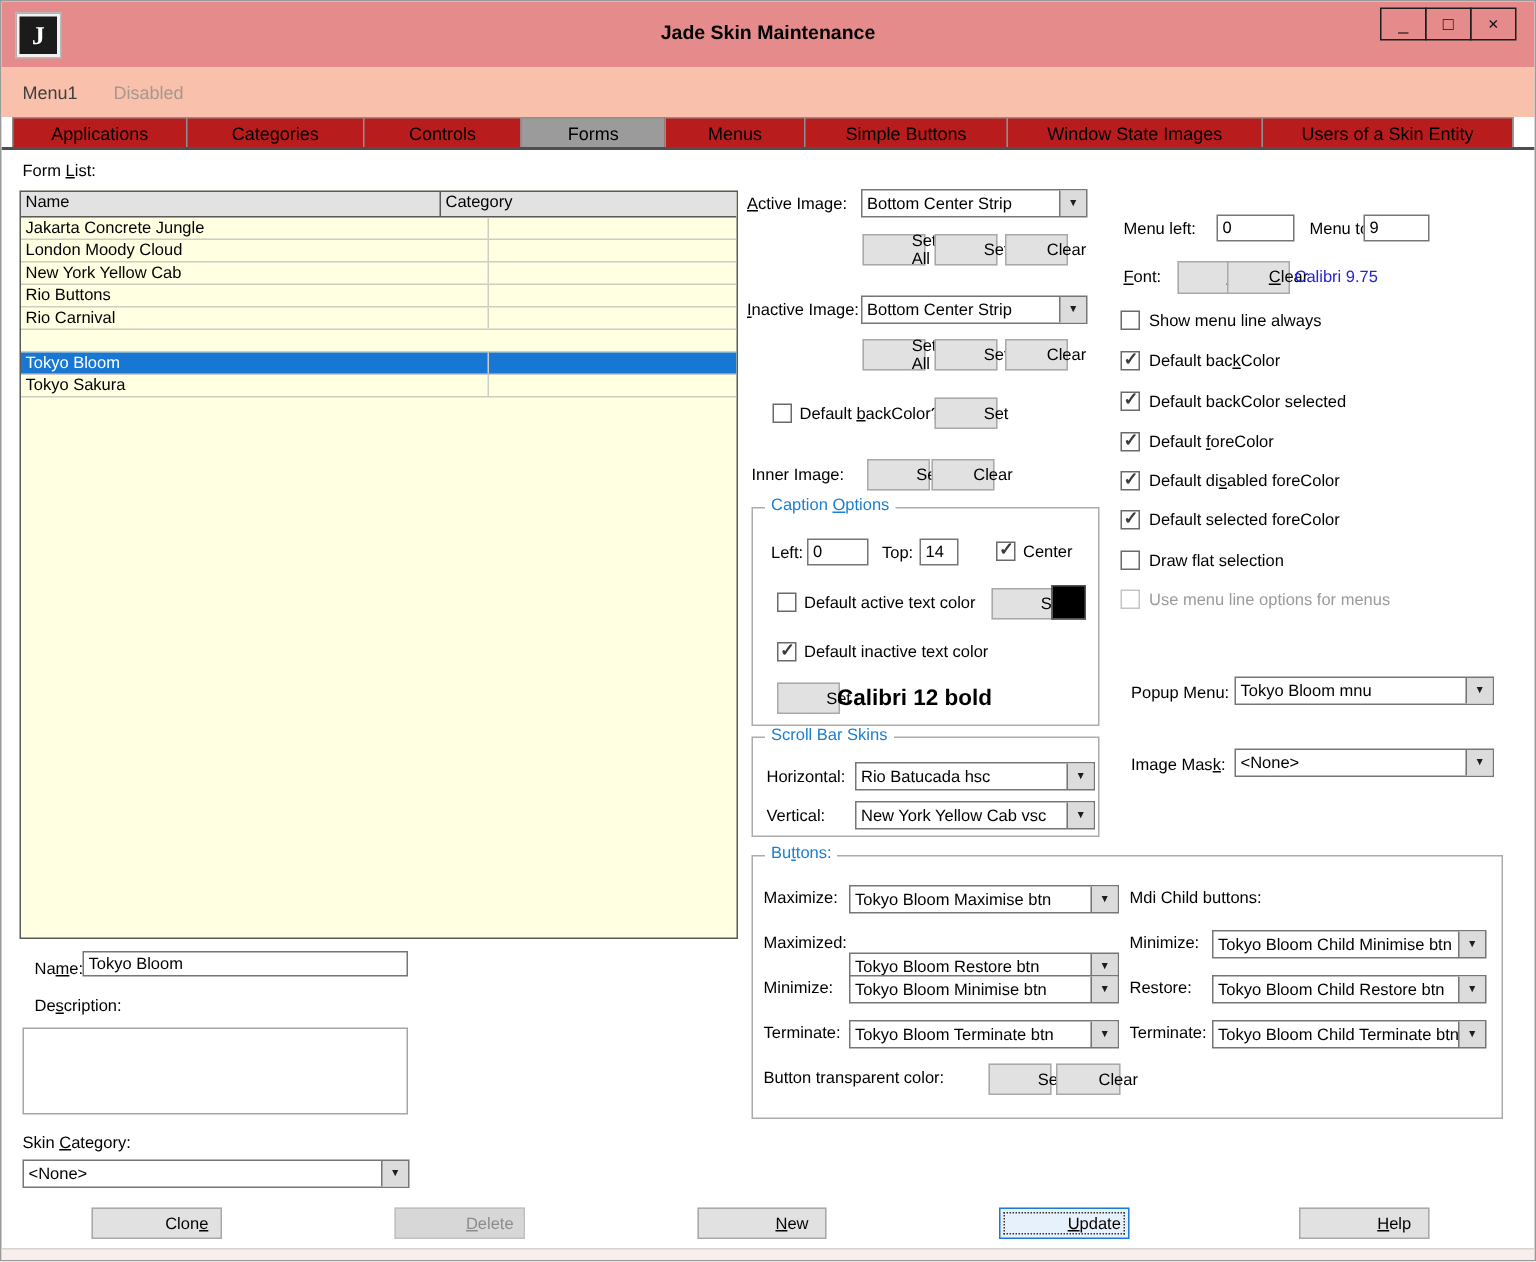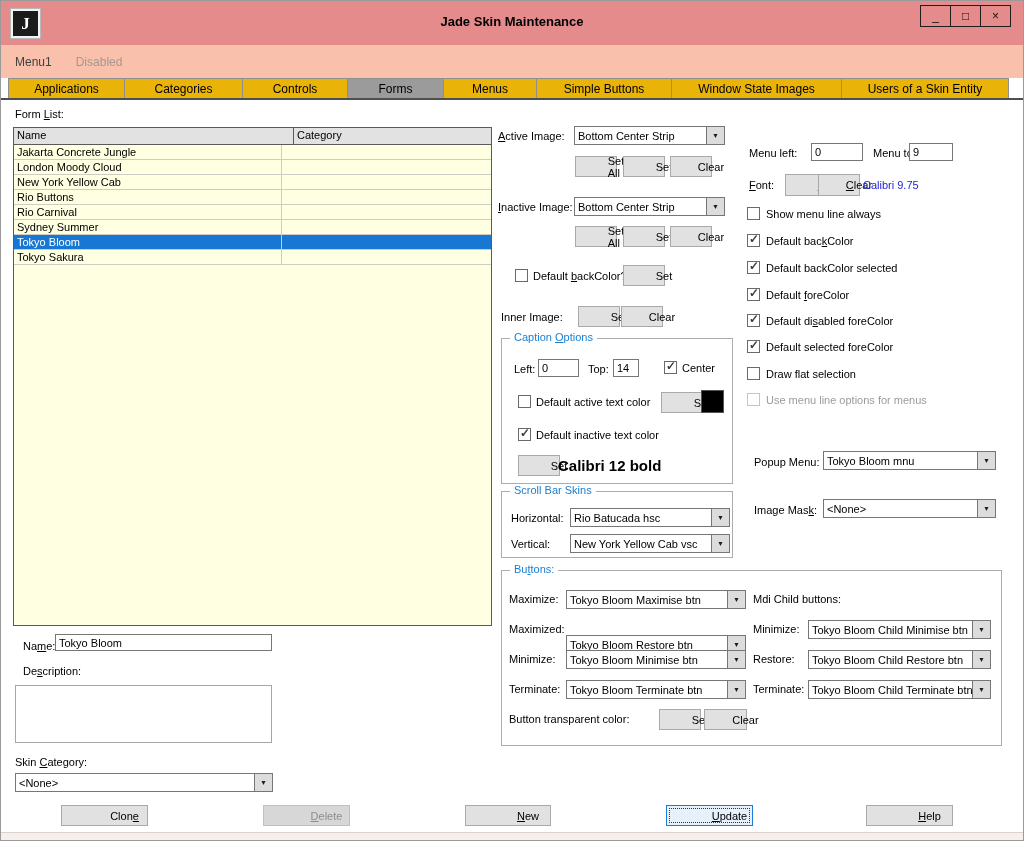--- a/index.html
+++ b/index.html
@@ -17,21 +17,21 @@
   .wbtn{width:31px;height:22px;border:1px solid #1e1e1e;margin-left:-1px;box-sizing:border-box;
     display:flex;align-items:center;justify-content:center;font-size:12px;color:#111;cursor:default;}
   
   .menubar{position:absolute;left:0;top:44px;width:100%;height:33px;background:#f9c0ab;
     display:flex;align-items:center;gap:24px;padding-left:14px;box-sizing:border-box;font-size:12px;}
   .menu-item{color:#3f3f3f;}
   .menu-item.disabled{color:#a5988f;}
   
   .tabs{position:absolute;left:0;top:77px;width:100%;height:22px;box-sizing:border-box;
     border-bottom:2px solid #4f4f4f;display:flex;padding-left:8px;background:#fff;}
-  .tab{height:20px;box-sizing:border-box;border:1px solid #8f8f8f;border-bottom:none;background:#eab308;
+  .tab{height:20px;box-sizing:border-box;border:1px solid #8f8f8f;border-bottom:none;background:#b91c1c;
     display:flex;align-items:center;justify-content:center;font-size:12px;margin-left:-1px;}
   .tab.selected{background:#9b9b9b;}
   
   .lbl{position:absolute;white-space:nowrap;}
   .btn{position:absolute;display:flex;align-items:center;justify-content:center;background:#e1e1e1;
     border:1px solid #a9a9a9;box-sizing:border-box;font-size:11px;cursor:default;padding-left:40px;}
   .btn.disabled{color:#8d8d8d;background:#d7d7d7;border-color:#c0c0c0;}
   .btn.focused{background:#e7f1fb;border:1px solid #1f7ad1;outline:1px dotted #333;outline-offset:-4px;}
   .tin{position:absolute;border:1px solid #767676;background:#fff;box-sizing:border-box;
     font:11px "Liberation Sans",sans-serif;padding:0 3px;}
@@ -48,21 +48,21 @@
   .grp-title{position:absolute;top:-8px;left:8px;background:#fff;padding:0 4px;color:#1b7fd0;white-space:nowrap;}
   .swatch{position:absolute;border:1px solid #555;box-sizing:border-box;}
   
   .flist{position:absolute;left:12px;top:126px;width:479px;height:499px;background:#ffffe1;
     border:1px solid #5a5a5a;box-sizing:border-box;overflow:hidden;}
   .fhdr{display:flex;height:17px;background:#e2e2e2;border-bottom:1px solid #5a5a5a;box-sizing:border-box;}
   .fhdr .hc{padding:1px 3px;box-sizing:border-box;}
   .c1{width:280px;border-right:1px solid #5a5a5a;box-sizing:border-box;}
   .c2{flex:1;}
   .frow{display:flex;height:15px;border-bottom:1px solid #cdcdc3;box-sizing:border-box;line-height:14px;}
-  .frow .rc1{width:268px;padding:0 3px;border-right:1px solid #cdcdc3;box-sizing:border-box;white-space:nowrap;overflow:hidden;}
+  .frow .rc1{width:312px;padding:0 3px;border-right:1px solid #cdcdc3;box-sizing:border-box;white-space:nowrap;overflow:hidden;}
   .frow .rc2{flex:1;}
   .frow.selected{background:#1877d3;color:#fff;}
   .bold15{font-weight:bold;font-size:15px;}
   .bluefont{color:#2323d9;}
   .footer{position:absolute;left:0;right:0;bottom:0;height:7px;background:#f6efec;border-top:1px solid #d9d2cf;}
 </style>
 </head>
 <body>
 
 <div class="window">
@@ -113,21 +113,20 @@
       </div>
     <div class="frow">
         <div class="rc1">Rio Buttons</div>
         <div class="rc2"></div>
       </div>
     <div class="frow">
         <div class="rc1">Rio Carnival</div>
         <div class="rc2"></div>
       </div>
     <div class="frow">
-        <div class="rc1">Sydney Summer</div>
         <div class="rc2"></div>
       </div>
     <div class="frow selected">
         <div class="rc1">Tokyo Bloom</div>
         <div class="rc2"></div>
       </div>
     <div class="frow">
         <div class="rc1">Tokyo Sakura</div>
         <div class="rc2"></div>
       </div>

